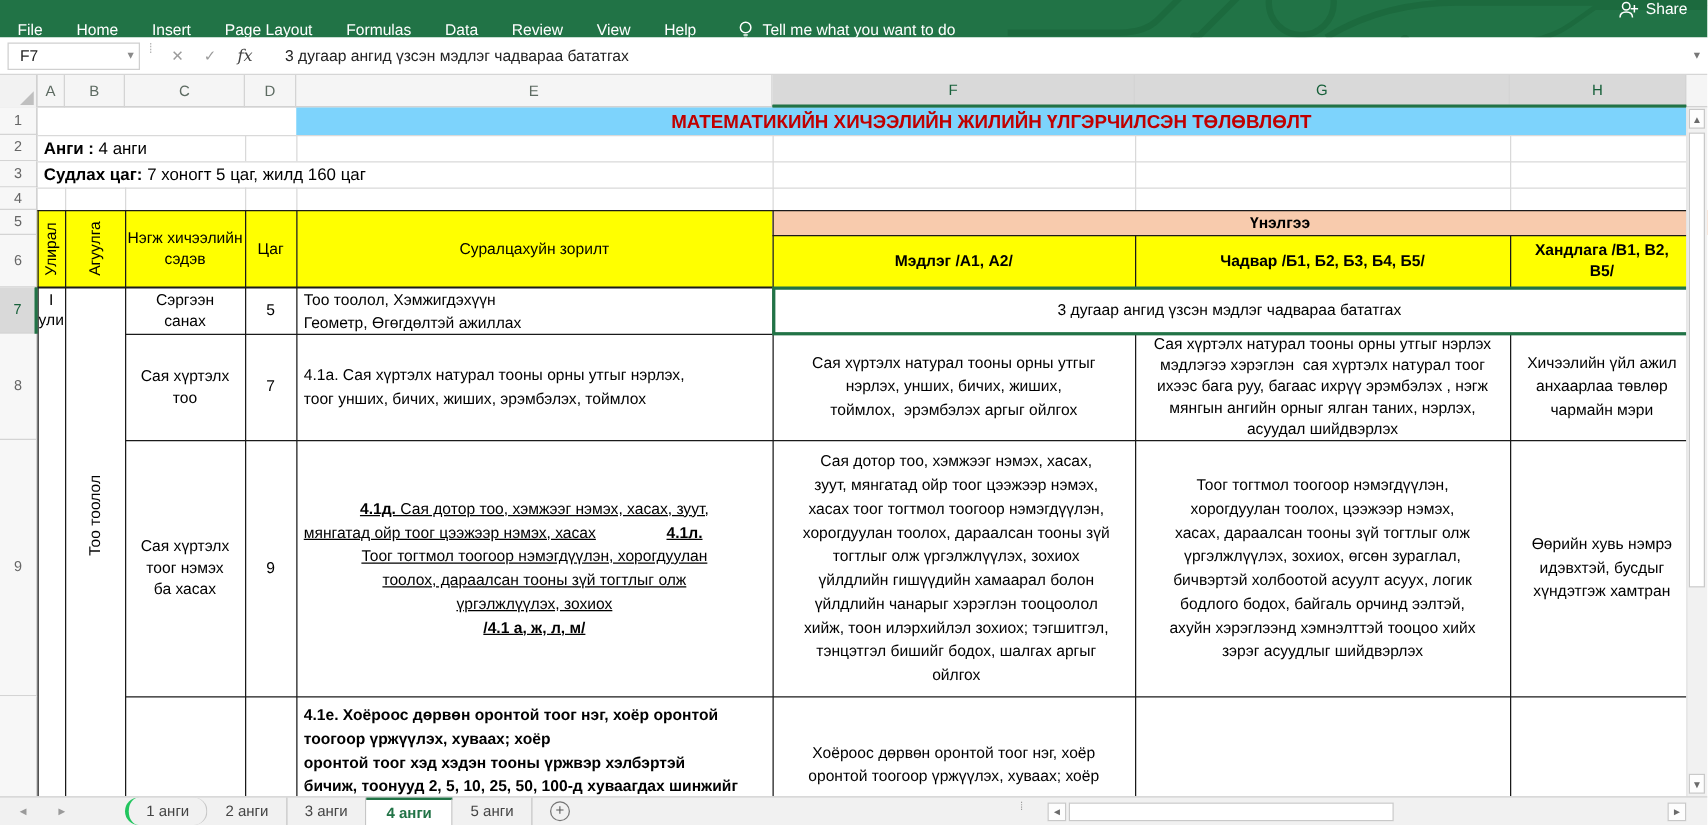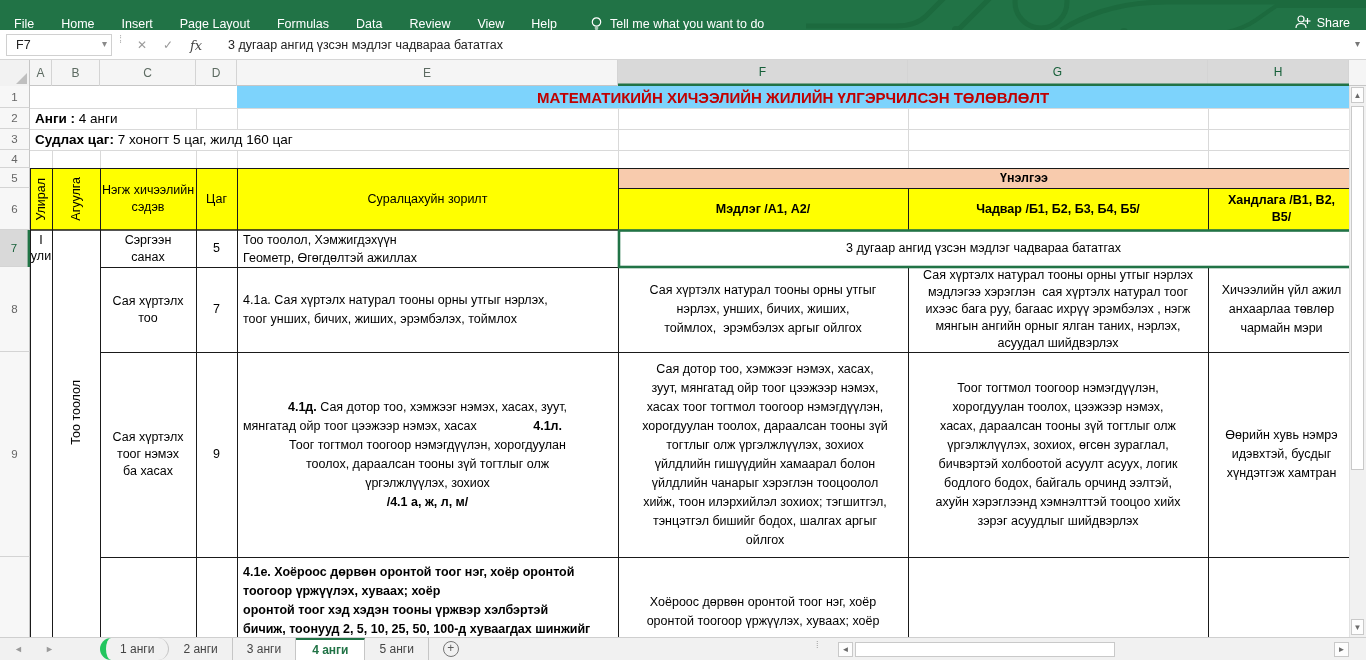--- a/index.html
+++ b/index.html
@@ -6,21 +6,21 @@
   html,body { width:1366px; height:660px; overflow:hidden; }
   body { font-family:"Liberation Sans", sans-serif; background:#fff; }
   .screen { position:absolute; top:0; left:0; width:1366px; height:660px; overflow:hidden; background:#fff; }
 
   
   .ribbon { position:absolute; left:0; top:0; width:1366px; height:30px; background:#217346; color:#fff; overflow:hidden; }
   .ribbon-pattern { position:absolute; right:0; top:0; height:30px; pointer-events:none; }
   .ribbon-tabs { position:absolute; left:14px; top:0; height:47px; display:flex; align-items:center; gap:27px; font-size:12.5px; }
   .rtab { cursor:default; white-space:nowrap; position:relative; z-index:2; }
   .tellme { display:flex; align-items:center; gap:7px; margin-left:6px; }
-  .share { position:absolute; right:16px; top:0; height:30px; display:flex; align-items:flex-end; gap:6px; font-size:12.5px; z-index:2; }
+  .share { position:absolute; right:16px; top:0; height:30px; display:flex; align-items:flex-start; gap:6px; font-size:12.5px; z-index:2; }
 
   
   .fbar { position:absolute; left:0; top:30px; width:1366px; height:30px; background:#ffffff; border-bottom:1px solid #d6d6d6; }
   .namebox { position:absolute; left:6px; top:4px; width:106px; height:22px; background:#fff; border:1px solid #d0d0d0; font-size:12.5px; color:#222; display:flex; align-items:center; padding-left:9px; }
   .namebox .dd { position:absolute; right:4px; top:3px; color:#8a8a8a; font-size:10px; }
   .fdots { position:absolute; left:119px; top:7px; color:#b8b8b8; font-size:11px; letter-spacing:0; line-height:5px; }
   .fbtn { position:absolute; top:4px; width:24px; height:22px; display:flex; align-items:center; justify-content:center; color:#9b9b9b; font-size:12px; }
   .fx { font-family:"DejaVu Serif", serif; font-style:italic; color:#444; font-size:13px; }
   .finput { position:absolute; left:222px; top:4px; width:1120px; height:22px; background:#fff; font-size:12.5px; color:#222; display:flex; align-items:center; padding-left:6px; white-space:nowrap; overflow:hidden; }
   .fexpand { position:absolute; right:6px; top:8px; color:#777; font-size:10px; }
@@ -39,36 +39,36 @@
   .pre { white-space:pre-wrap; }
   .left { justify-content:flex-start; text-align:left; }
   .topal { align-items:flex-start; }
   .yellow { background:#ffff00; }
   .orange { background:#f8cbad; font-weight:bold; }
   .bold { font-weight:bold; }
   .vtext { writing-mode:vertical-rl; transform:rotate(180deg); }
   .title-cell { position:absolute; left:237px; top:86px; width:1112px; height:22px; display:flex; align-items:center; justify-content:center; color:#c00000; font-weight:bold; font-size:15px; background:#7dd3fc; white-space:nowrap; }
   .lrow { position:absolute; left:35px; height:21px; display:flex; align-items:center; font-size:13.5px; background:#fff; padding-right:8px; white-space:nowrap; }
   .e9 { flex-direction:column; justify-content:center; align-items:stretch; padding:0 6px; }
-  .e9 .ln { white-space:nowrap; }
+  .e9 .ln { white-space:nowrap;text-decoration:underline; }
   .e9 .ln2 { display:flex; justify-content:space-between; padding-right:50px; }
   .e9 .lnc { text-align:center; font-weight:bold; }
 
   svg.borders { position:absolute; left:0; top:0; pointer-events:none; }
 
   
   .vscroll { position:absolute; left:1349px; top:86px; width:17px; height:551px; background:#f1f1f1; border-left:1px solid #e2e2e2; }
   .sbtn { position:absolute; background:#fdfdfd; border:1px solid #c9c9c9; color:#6a6a6a; font-size:8px; display:flex; align-items:center; justify-content:center; }
 
   
   .strip { position:absolute; left:0; top:637px; width:1366px; height:23px; background:#f1f1f1; border-top:1px solid #cfcfcf; }
   .navarrows { position:absolute; left:14px; top:0; height:22px; display:flex; align-items:center; gap:22px; color:#9a9a9a; font-size:9px; }
   .tabs { position:absolute; left:100px; top:0; height:22px; display:flex; align-items:stretch; }
   .stab { display:flex; align-items:center; padding:0 14px; font-size:12px; color:#444; border-right:1px solid #c6c6c6; cursor:default; }
-  .stab:first-child { border-left:6px solid #22c55e;border-radius:11px; }
+  .stab:first-child { border-left:3px solid #22c55e;border-radius:11px; }
   .stab.active { background:#fff; color:#217346; font-weight:bold; border-top:2px solid #217346; padding:0 16px; }
   .addsheet { margin-left:14px; align-self:center; width:16px; height:16px; border:1.4px solid #757575; border-radius:50%; color:#5c5c5c; font-size:12px; line-height:13px; text-align:center; }
   .hsplit { position:absolute; left:816px; top:5px; color:#9a9a9a; font-size:9px; line-height:4px; }
   .hthumb { position:absolute; left:855px; top:4px; width:260px; height:15px; background:#fff; border:1px solid #c9c9c9; }
 </style>
 </head>
 <body>
 
 <div class="screen">
 

